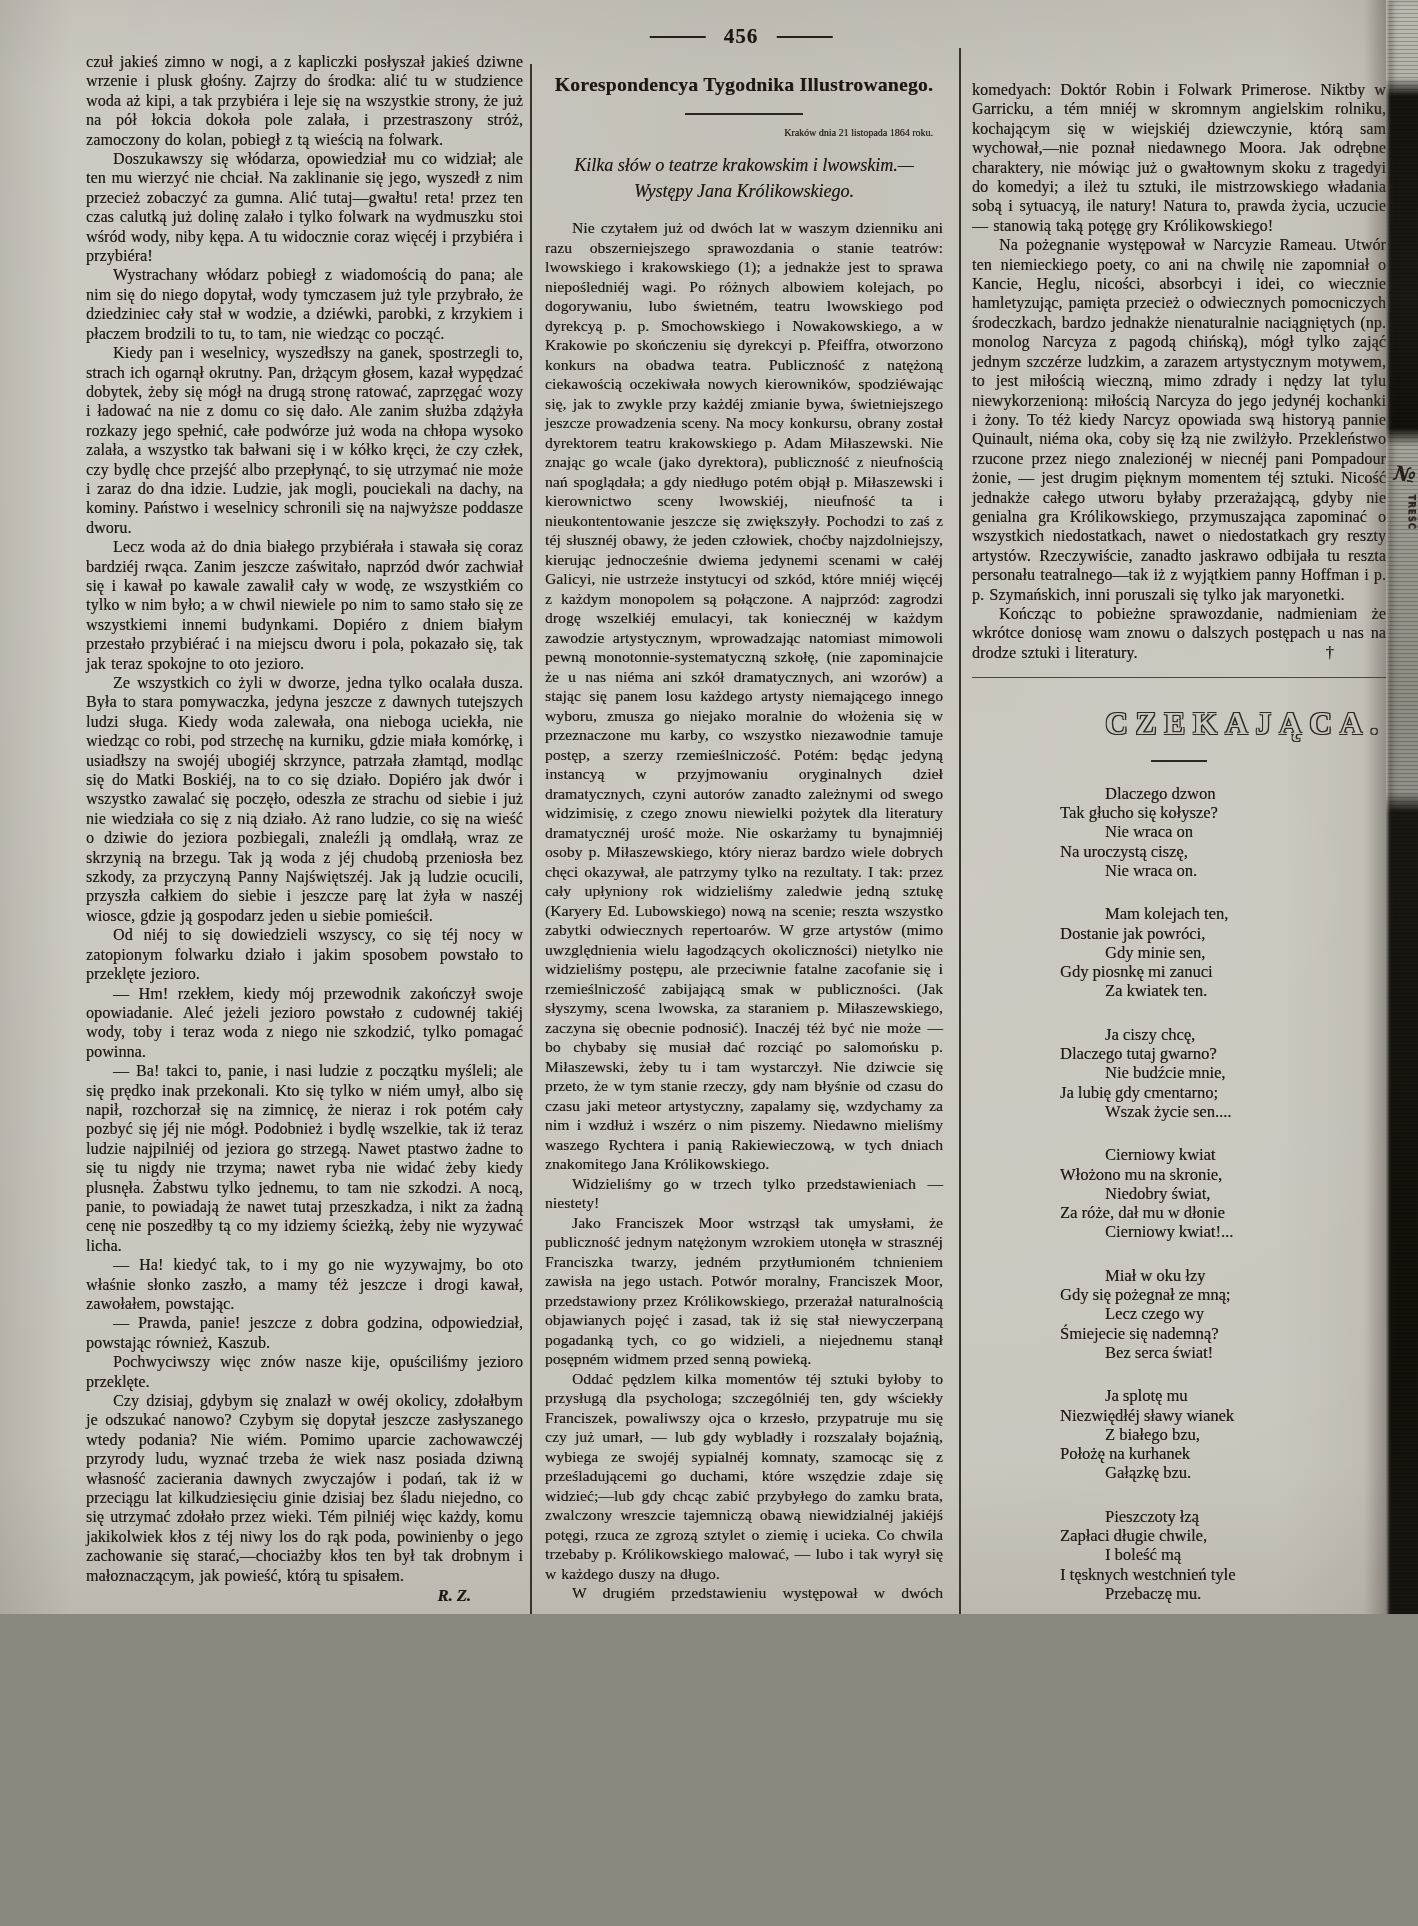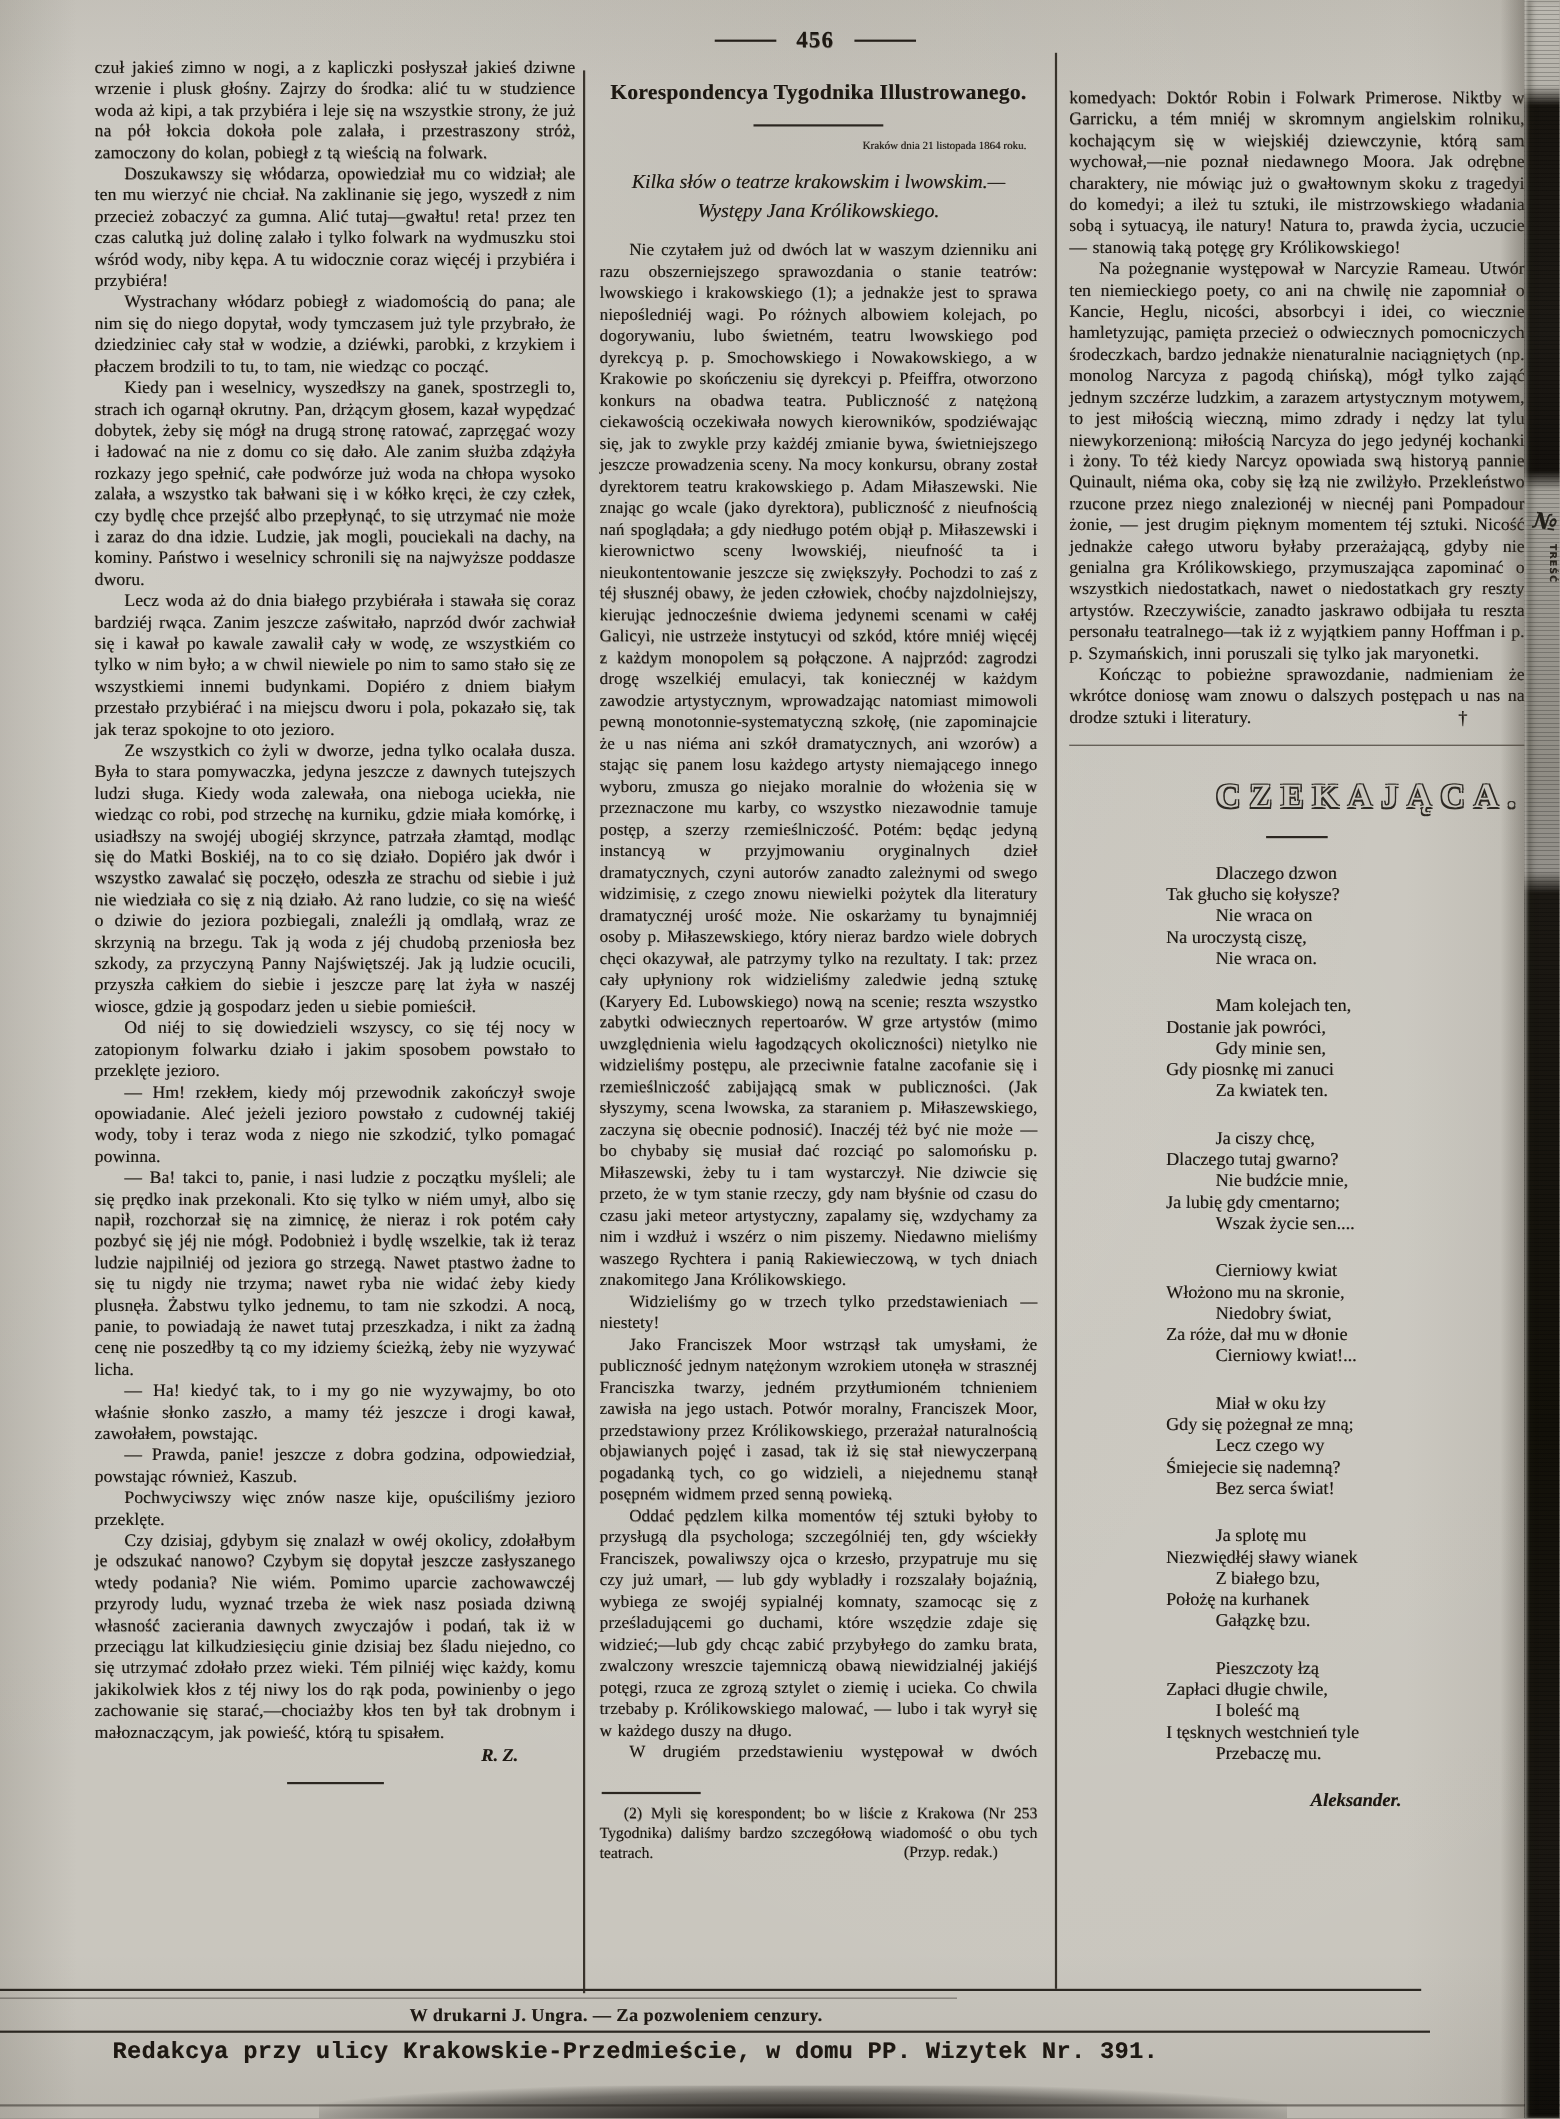--- a/index.html
+++ b/index.html
@@ -1,18 +1,18 @@
 <!DOCTYPE html>
 <html><head>
 <meta charset="utf-8">
 <style>
   html,body{margin:0;padding:0;background:#8a877f;}
   .page{
     position:relative;
-    width:1418px;height:1926px;
+    width:1418px;height:1614px;
     margin:0 auto;
     overflow:hidden;
     background-color:#c9c6be;
     background-image:
       radial-gradient(ellipse at 20% 28%, rgba(255,255,252,.10), transparent 60%),
       radial-gradient(ellipse at 68% 55%, rgba(255,255,248,.08), transparent 55%),
       radial-gradient(ellipse at 50% 8%, rgba(120,114,102,.10), transparent 60%),
       linear-gradient(90deg, rgba(105,99,88,.20), transparent 70px),
       linear-gradient(270deg, rgba(105,99,88,.16), transparent 140px),
       linear-gradient(0deg, rgba(105,99,88,.14), transparent 150px),

